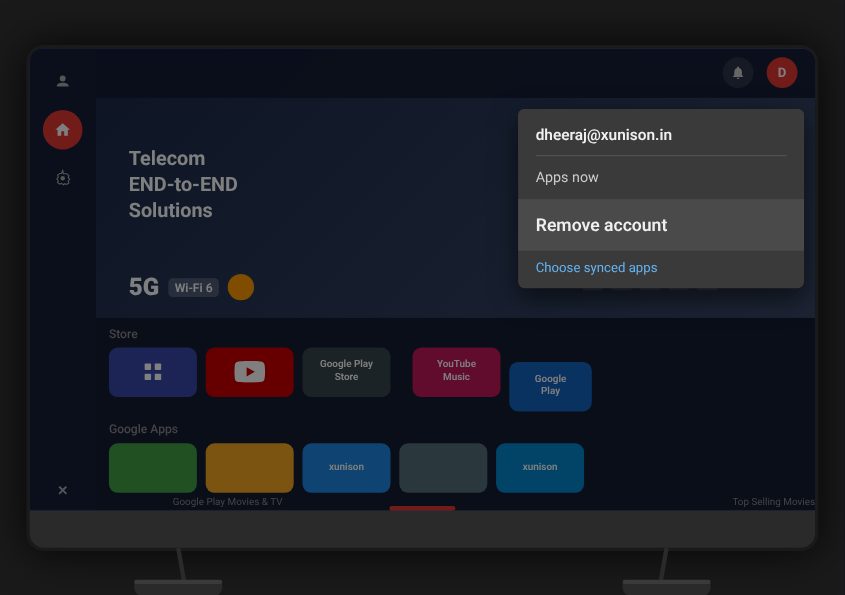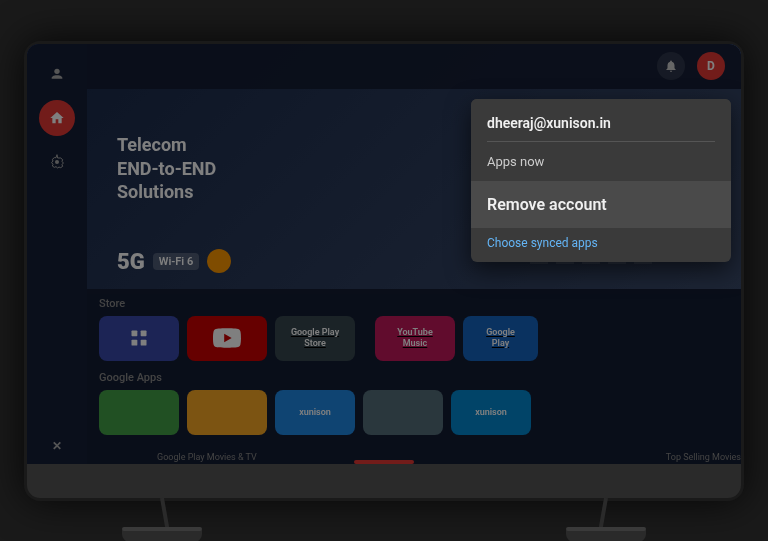--- a/index.html
+++ b/index.html
@@ -228,21 +228,20 @@
       font-size: 11px;
       color: #888;
       margin-bottom: 6px;
       font-weight: 500;
     }
 
     .apps-row {
       display: flex;
       gap: 8px;
       margin-bottom: 10px;
-      text-decoration: underline;
     }
 
     .app-tile {
       border-radius: 8px;
       display: flex;
       align-items: center;
       justify-content: center;
       font-size: 10px;
       color: white;
       font-weight: 600;
@@ -267,20 +266,21 @@
     .app-tile.youtube-music {
       background: #c2185b;
       width: 80px;
       height: 45px;
       margin-left: 12px;
     }
     .app-tile.google-play {
       background: #1565c0;
       width: 75px;
       height: 45px;
+      margin-top: 13px;
     }
 
     .xunison-row {
       display: flex;
       gap: 8px;
     }
     .xunison-tile {
       border-radius: 8px;
       width: 80px;
       height: 45px;

